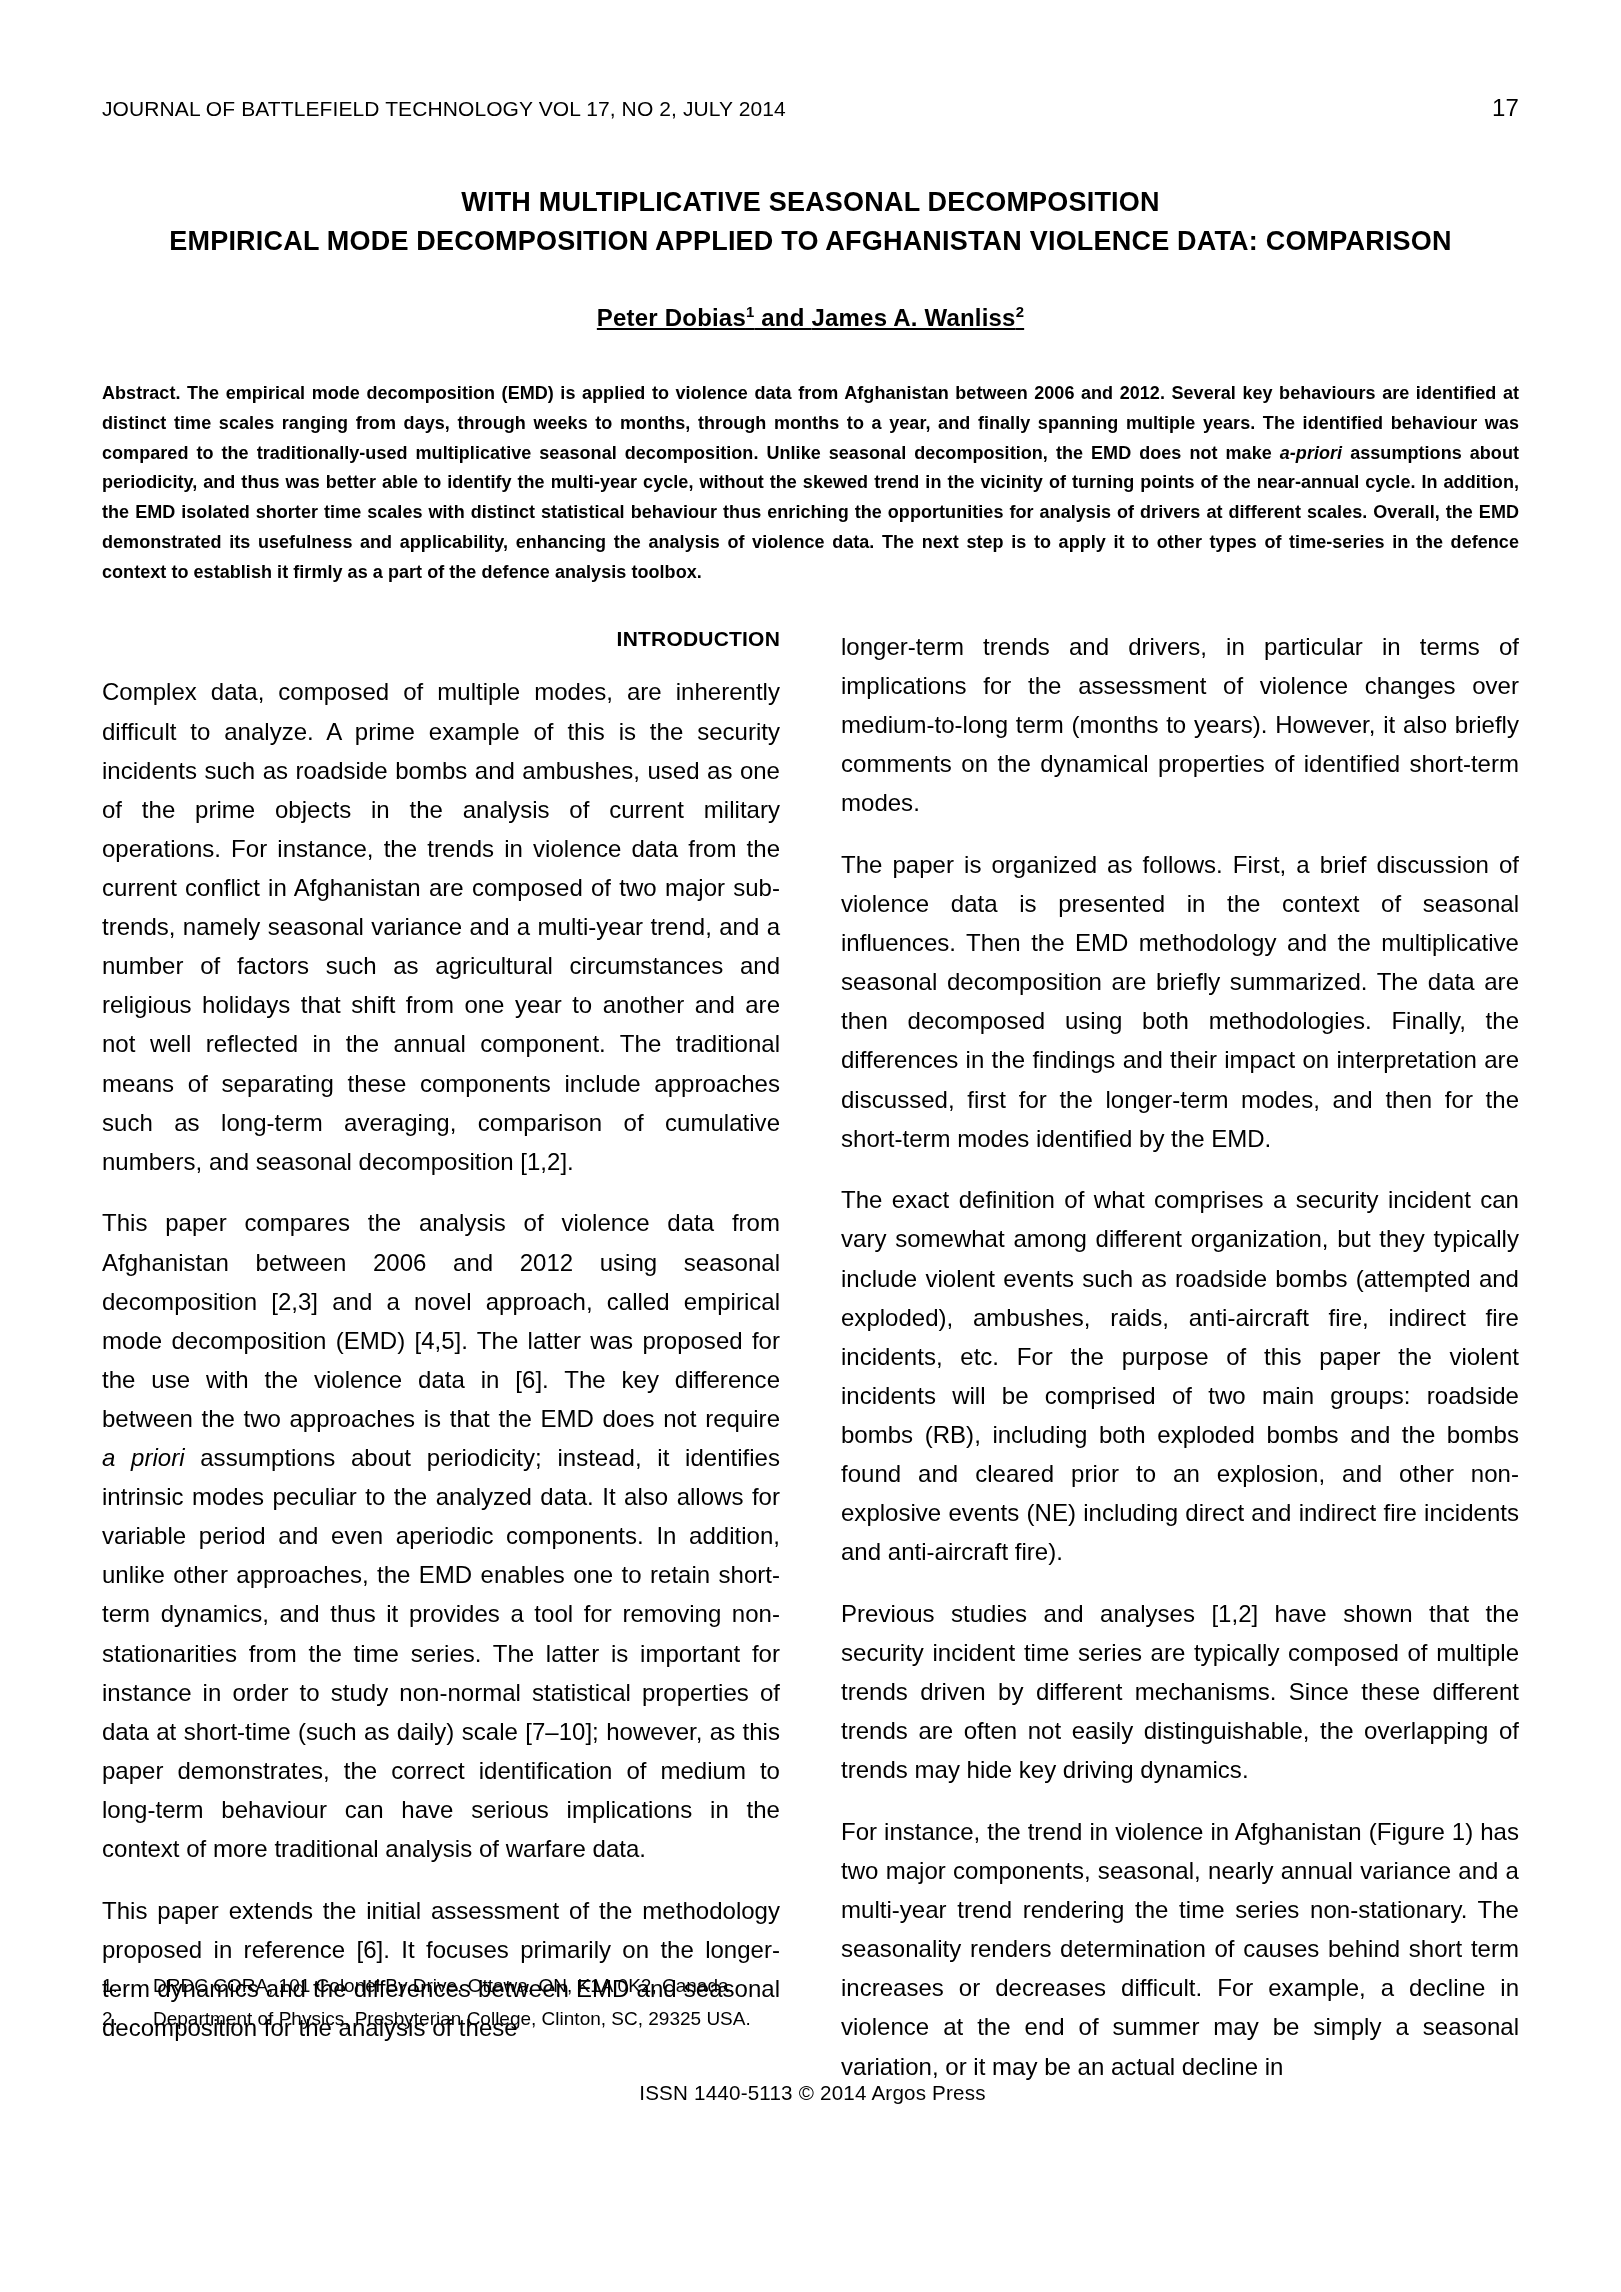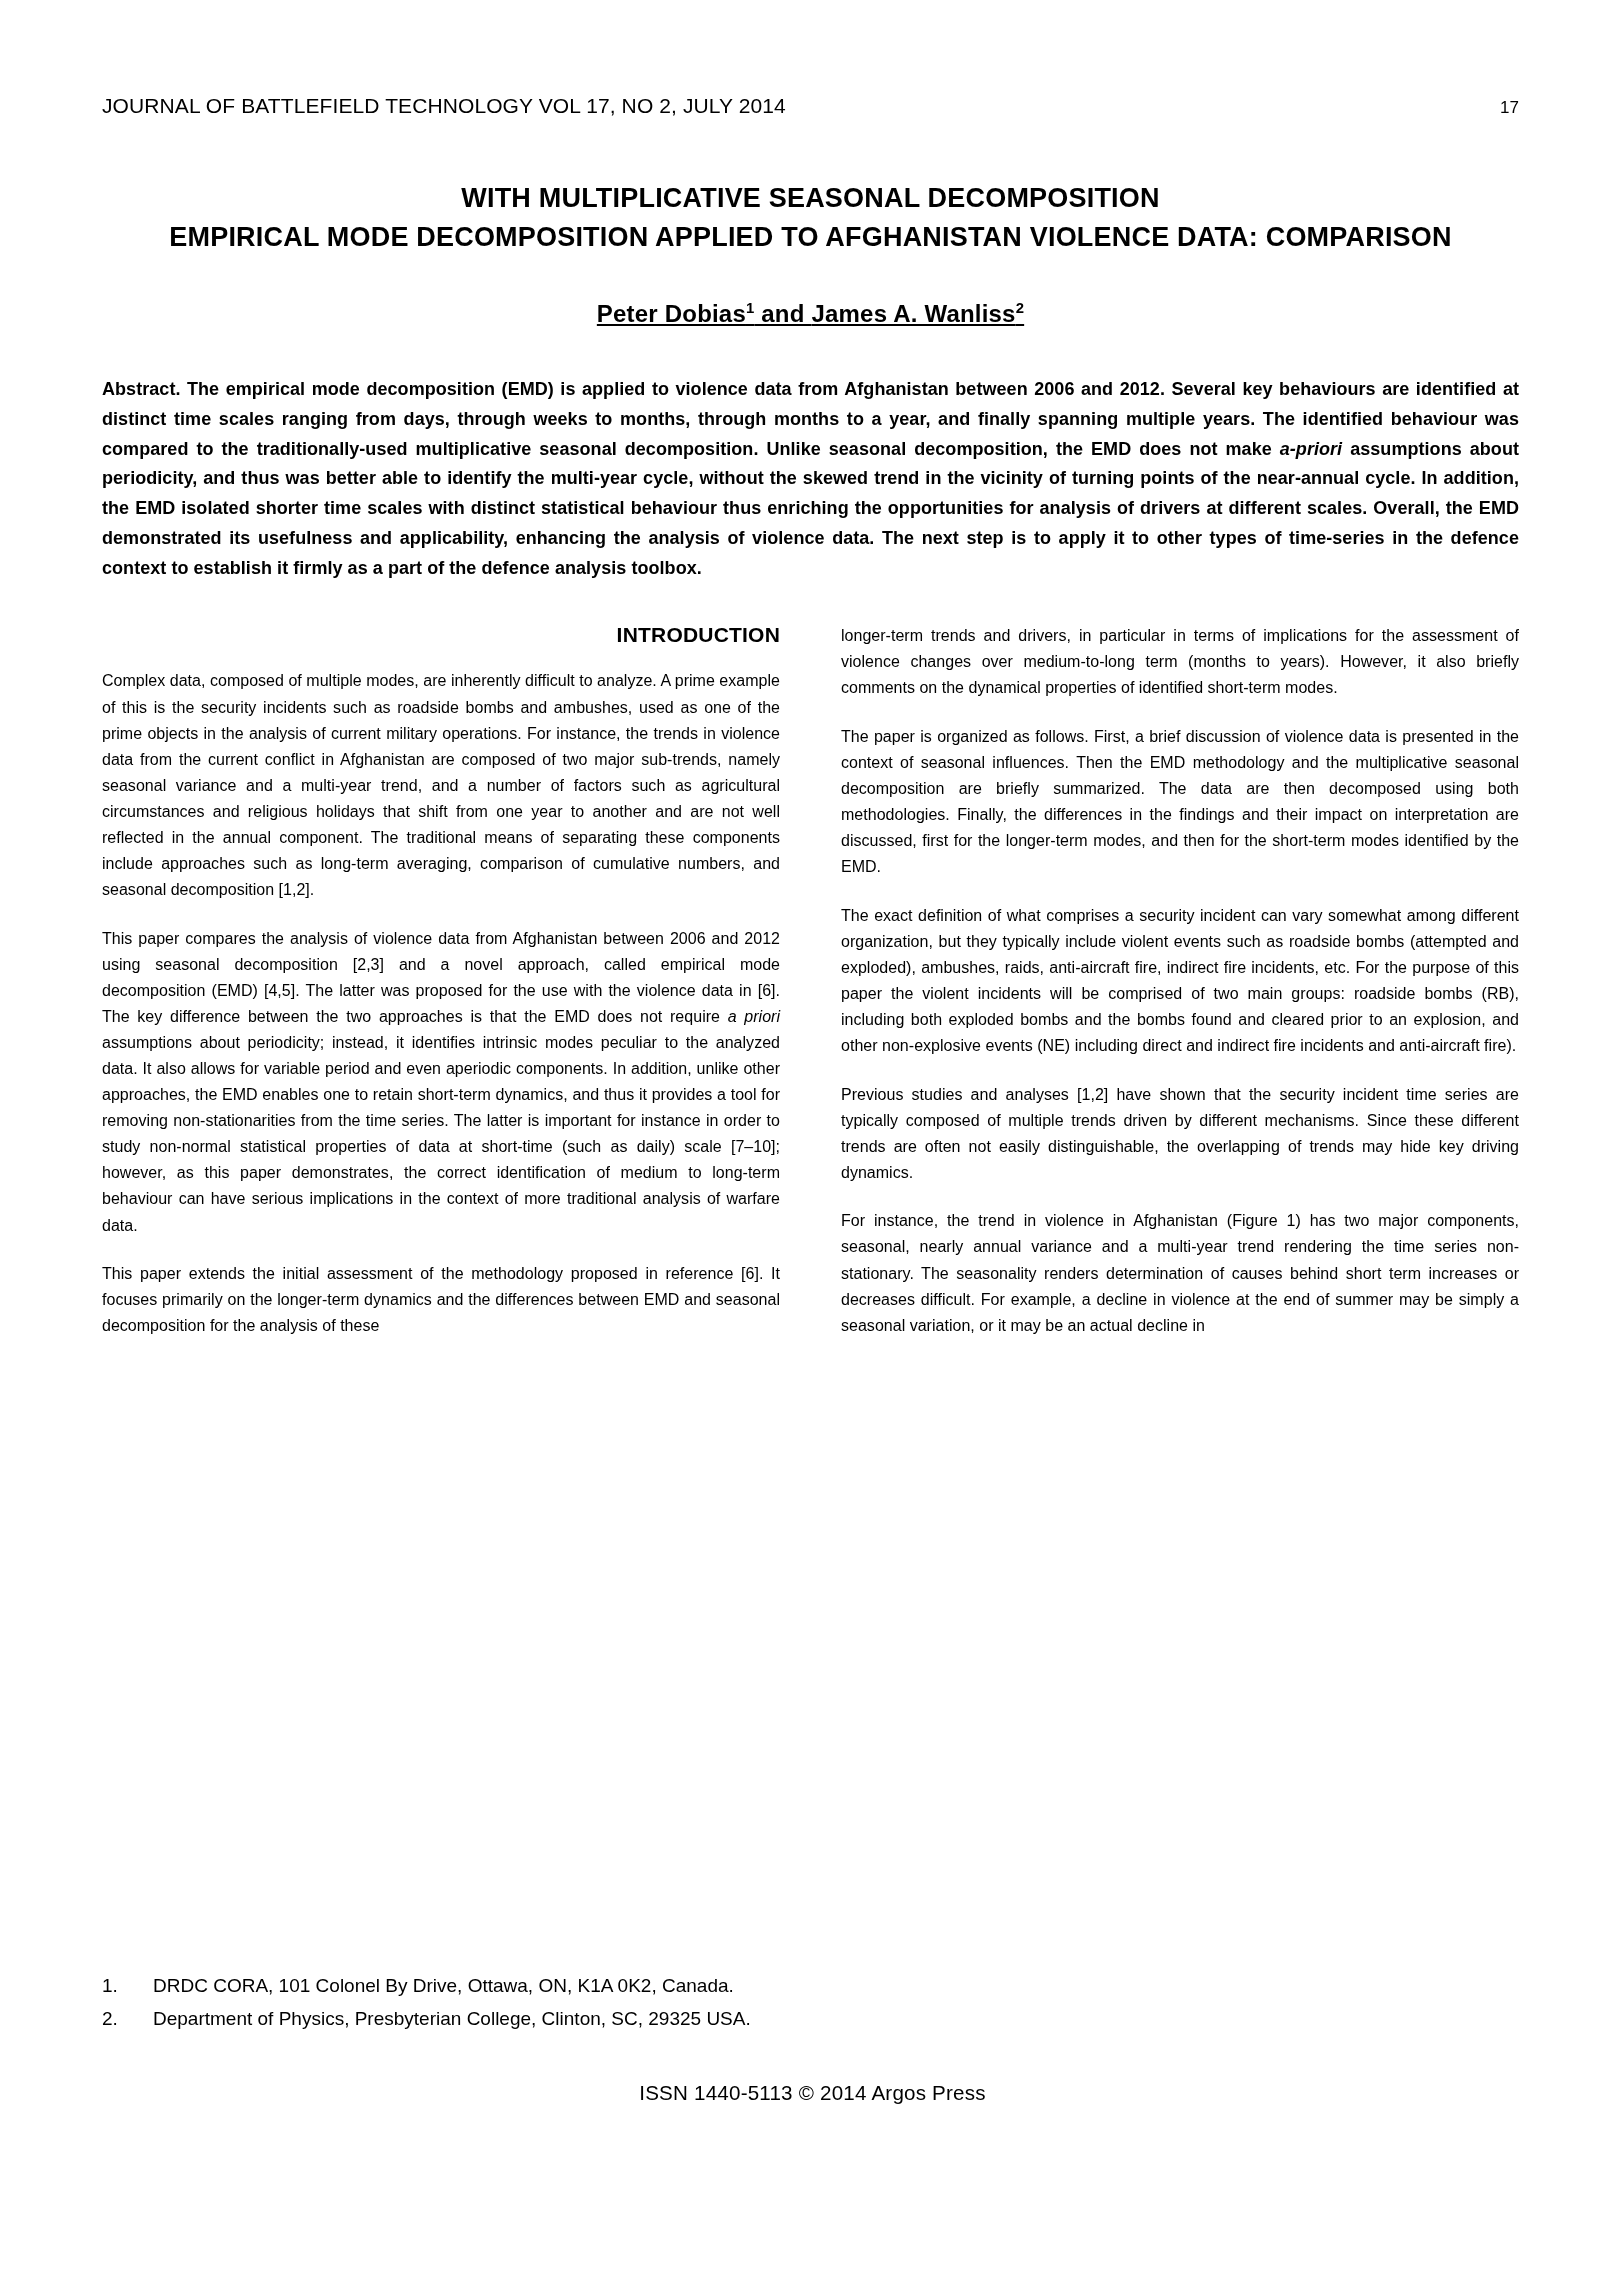--- a/index.html
+++ b/index.html
@@ -25,21 +25,21 @@
   
   .running-head {
     display: flex;
     justify-content: space-between;
     align-items: baseline;
     font-size: 21px;
     letter-spacing: 0.1px;
     margin-bottom: 61px;
   }
   .running-head .journal-line { white-space: nowrap; }
-  .running-head .folio { font-size: 17px; }
+  .running-head .folio { font-size: 24px; }
 
   
   .article-title {
     text-align: center;
     font-size: 27px;
     font-weight: bold;
     line-height: 1.44;
     letter-spacing: 0.2px;
     margin: 0 33px 0 33px;
   }
@@ -85,21 +85,21 @@
   }
   .section-heading {
     text-align: right;
     font-size: 21px;
     font-weight: bold;
     letter-spacing: 0.2px;
     margin: 0 0 21.6px 0;
   }
   .section-heading.spaced-above { margin-top: 29px; }
   p.para {
-    font-size: 16px;
+    font-size: 24px;
     line-height: 1.63;
     text-align: justify;
     text-justify: inter-word;
     margin: 0 0 22.5px 0;
     letter-spacing: 0.02px;
   }
   p.para:last-child { margin-bottom: 0; }
   p.para em { font-style: italic; }
 
   

